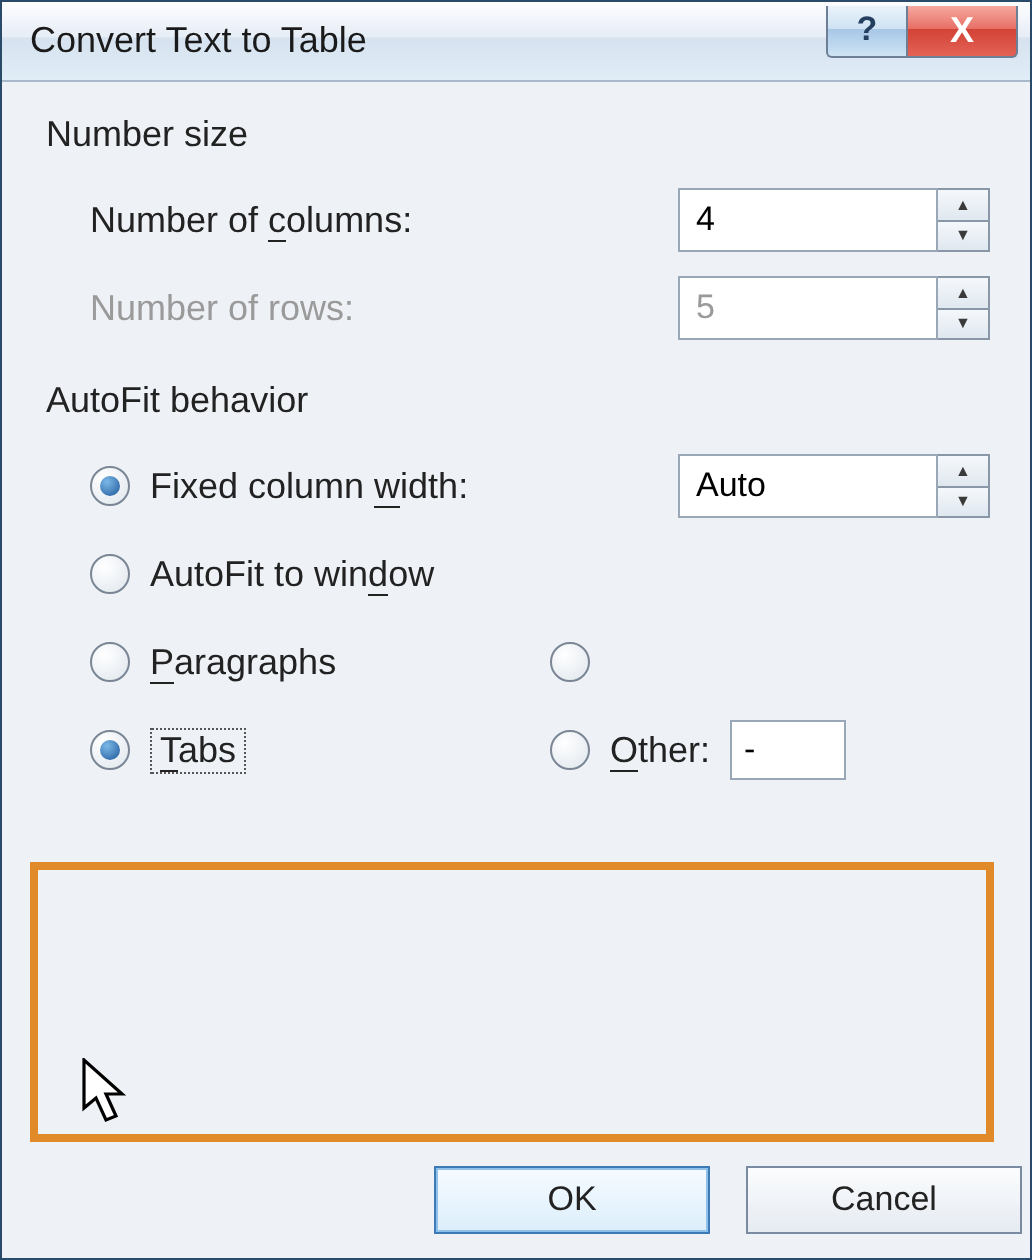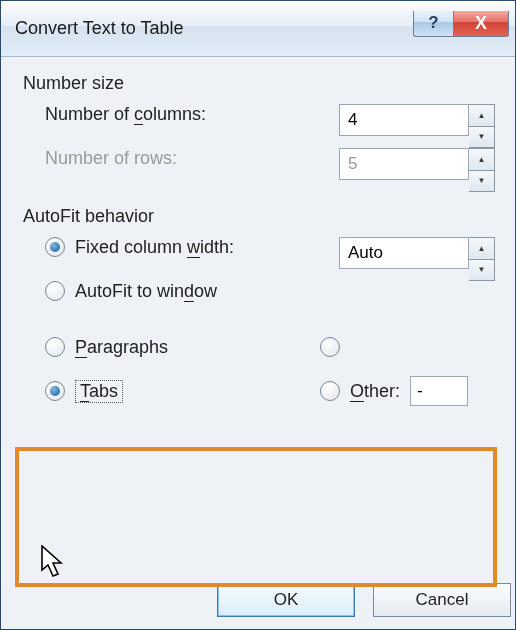--- a/index.html
+++ b/index.html
@@ -15,21 +15,21 @@
   }
   .window {
     width: 516px;
     height: 630px;
     border: 1px solid #2a4a6a;
     background: #eef2f6;
     display: flex;
     flex-direction: column;
   }
   .titlebar {
-    height: 56px;
+    height: 40px;
     background: linear-gradient(to bottom, #fdfdff 0%, #e6edf6 45%, #d6e2ef 46%, #e0ecf6 100%);
     border-bottom: 1px solid #a9b9cb;
     display: flex;
     align-items: center;
     padding: 0 6px 0 14px;
   }
   .title {
     flex: 1;
     color: #1a1a1a;
     font-size: 18px;
@@ -68,20 +68,21 @@
     padding: 10px 20px 12px 22px;
     position: relative;
     color: #222;
   }
   .section-title {
     margin: 6px 0 10px 0;
     font-size: 18px;
   }
   .row {
     display: flex;
+    align-items: center;
     padding-left: 22px;
     height: 44px;
   }
   .label {
     font-size: 18px;
   }
   .disabled { color: #9a9a9a; }
   .spinner-wrap {
     margin-left: auto;
     display: flex;
@@ -144,21 +145,20 @@
     width: 482px;
     height: 140px;
     border: 4px solid #e08a2a;
     pointer-events: none;
   }
   .two-col {
     display: flex;
     padding-left: 22px;
     height: 44px;
     align-items: center;
-    gap: 45px;
   }
   .col {
     display: flex;
     align-items: center;
   }
   .col.left { width: 230px; }
   .tabs-label {
     border: 1px dotted #555;
     padding: 0 4px;
     text-align: center;

